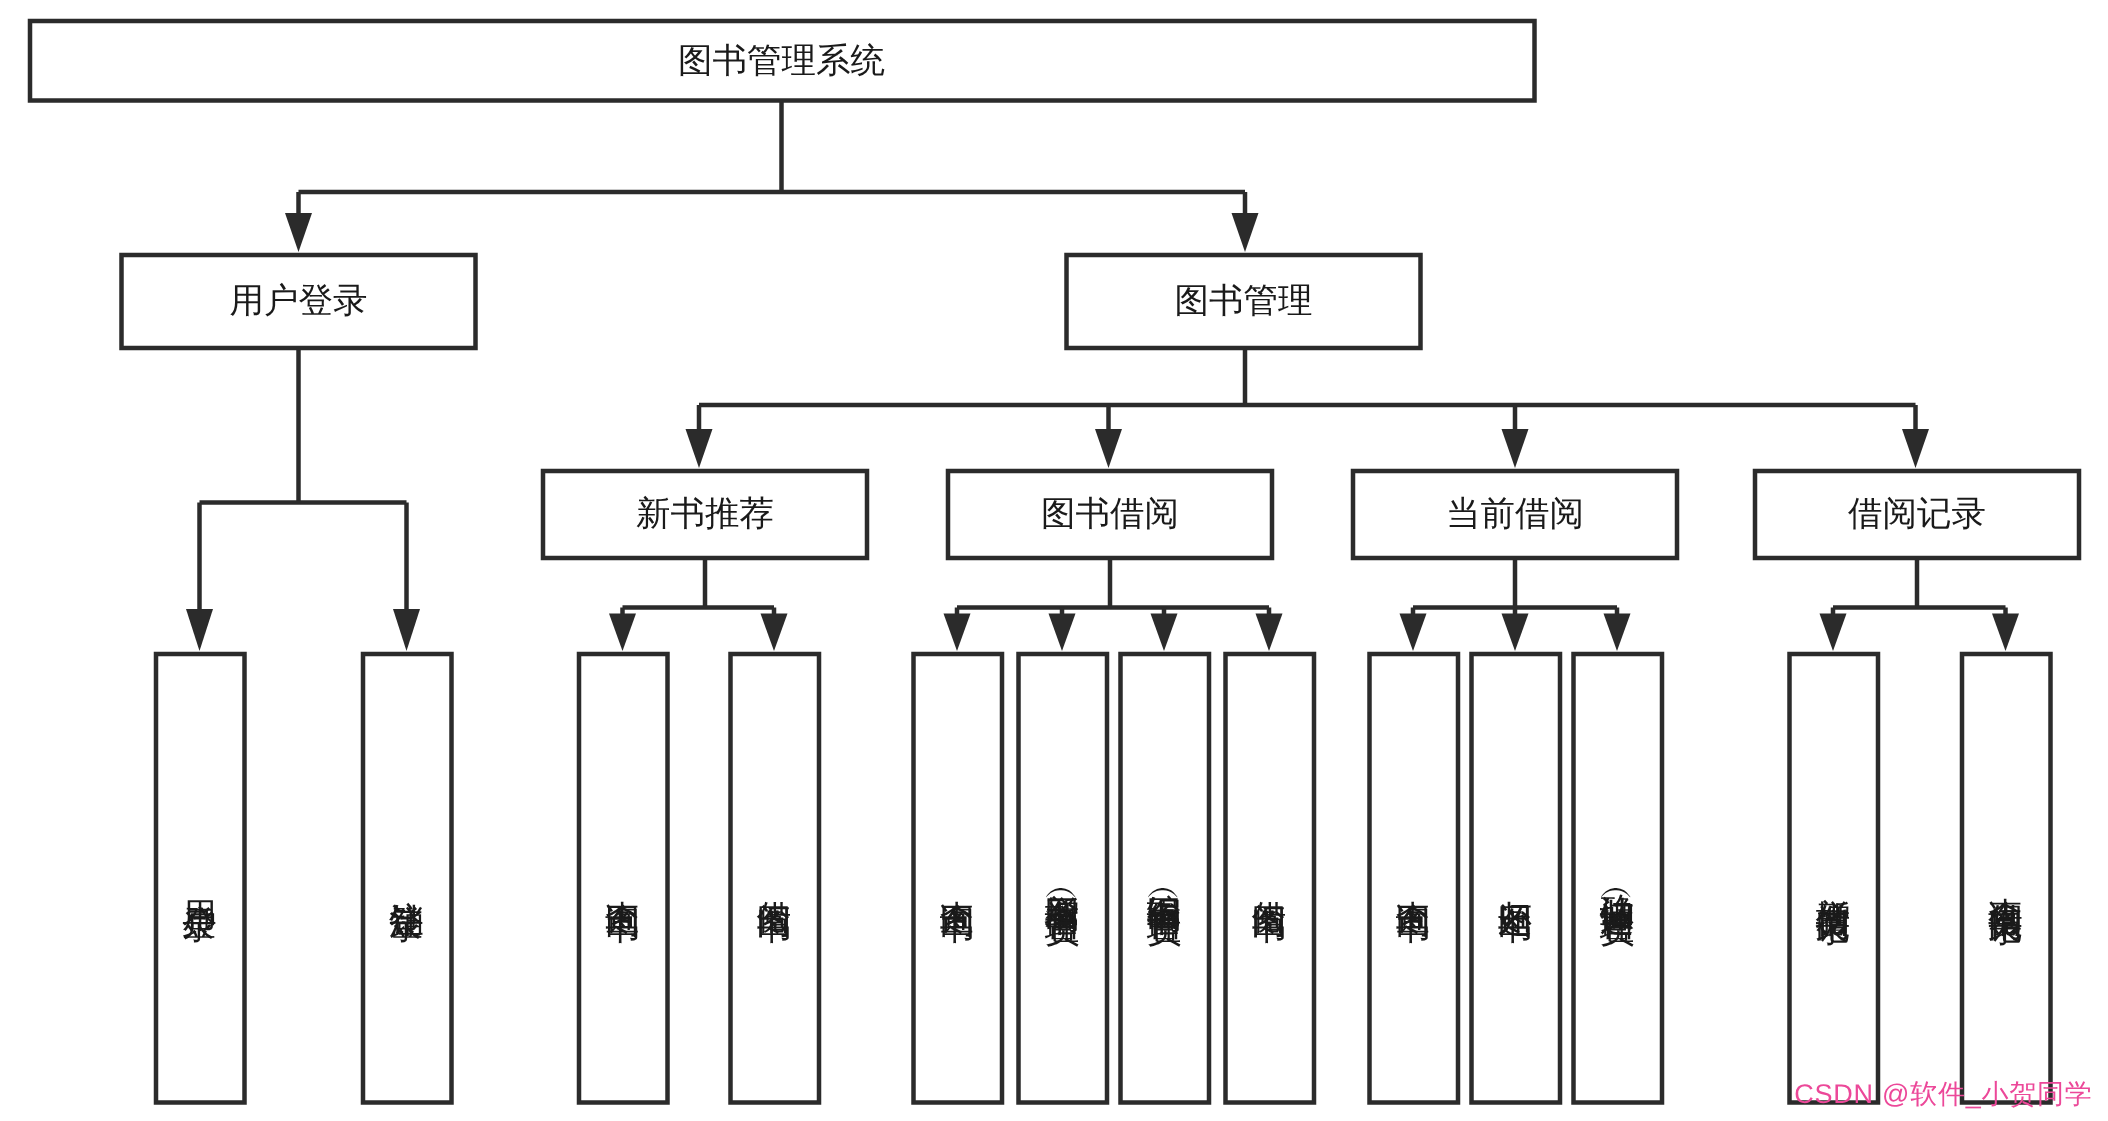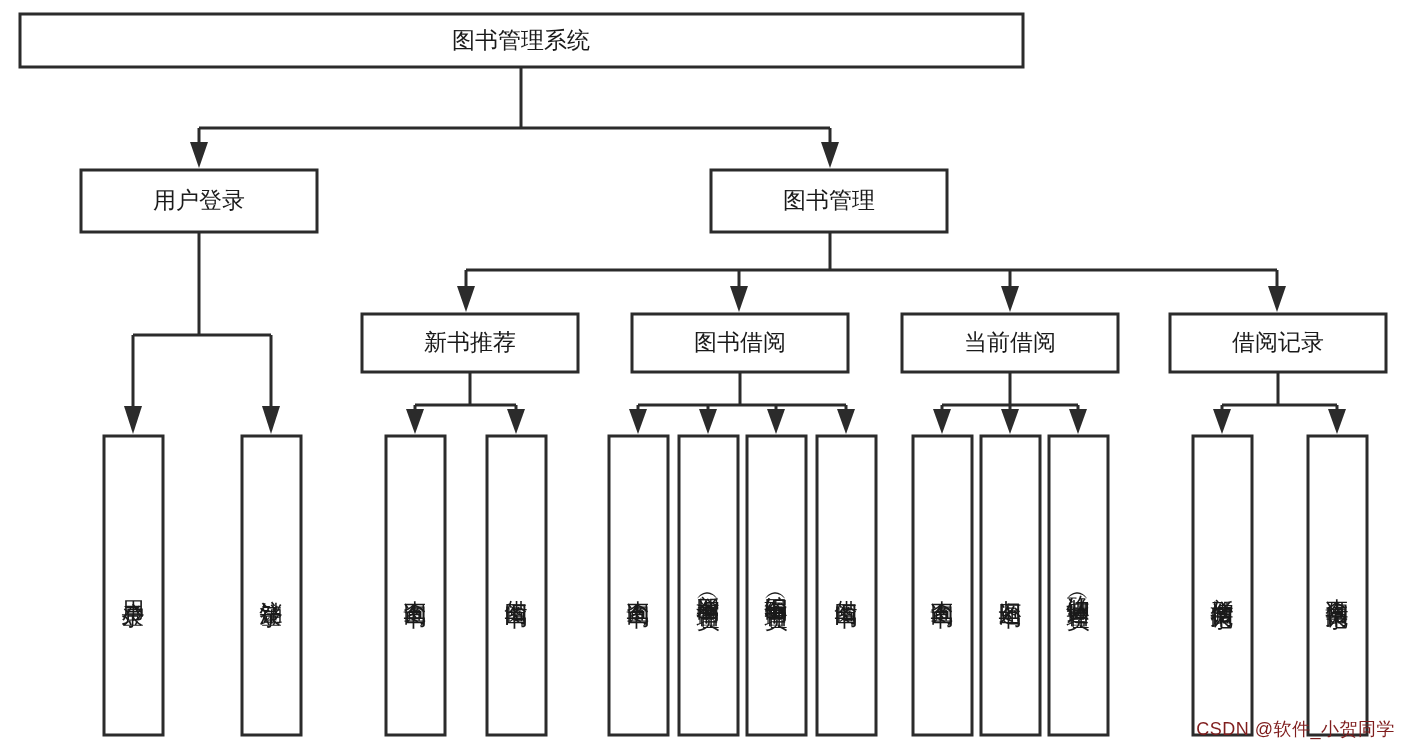--- a/index.html
+++ b/index.html
@@ -66,21 +66,21 @@
     letter-spacing: 2px;
     white-space: nowrap;
     text-align: center;
   }
   #watermark {
     position: absolute;
     right: 10px;
     bottom: 6px;
     font-family: "Liberation Sans", "DejaVu Sans", sans-serif;
     font-size: 18px;
-    color: #7f1d1d;
+    color: #ec4899;
     letter-spacing: 0.5px;
     white-space: nowrap;
     pointer-events: none;
   }
 </style>
 </head>
 <body>
 
 <div id="diagram-root">
 

